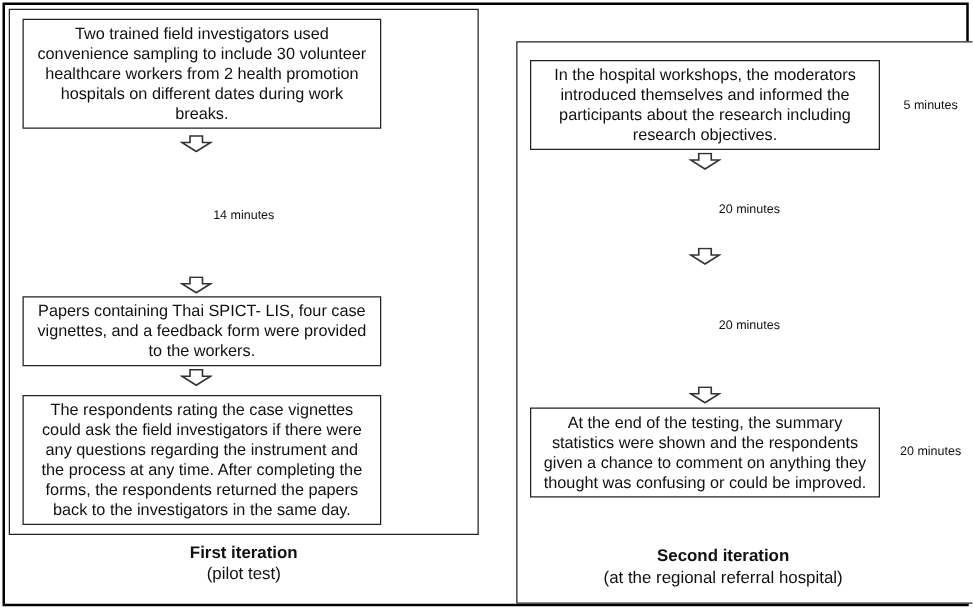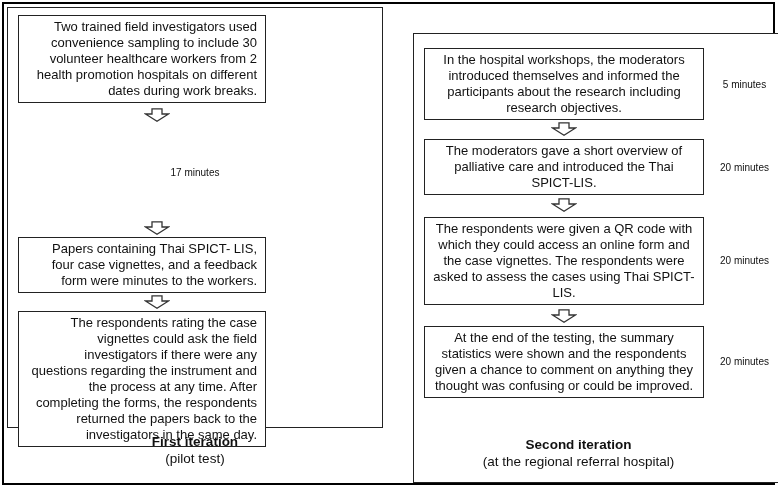--- a/index.html
+++ b/index.html
@@ -33,21 +33,21 @@
     border: 1.6px solid #222222;
     background: #ffffff;
     display: flex;
     align-items: center;
     justify-content: center;
     text-align: center;
     font-size: 13px;
     line-height: 16px;
     padding: 3px 8px;
   }
-  .panel-left  .step-box { width: 248px; text-align: right; }
+  .panel-left  .step-box { width: 287px; }
   .panel-right .step-box { width: 280px; }
   .duration {
     flex: 1;
     text-align: center;
     font-size: 10px;
     white-space: nowrap;
   }
   .arrow-row {
     display: flex;
     justify-content: center;
@@ -83,31 +83,31 @@
       <div class="duration"></div>
     </div>
 
     <div class="arrow-row arrow-m1">
       <svg width="26" height="14" viewBox="0 0 26 14">
         <polygon points="8,0.8 18,0.8 18,6 24.5,6 13,13.2 1.5,6 8,6" fill="#ffffff" stroke="#333333" stroke-width="1.3"></polygon>
       </svg>
     </div>
 
     <div class="step-row" style="min-height:94px">
-      <div class="duration">17 minutes</div>
+      <div class="duration">14 minutes</div>
     </div>
 
     <div class="arrow-row arrow-m2">
       <svg width="26" height="14" viewBox="0 0 26 14">
         <polygon points="8,0.8 18,0.8 18,6 24.5,6 13,13.2 1.5,6 8,6" fill="#ffffff" stroke="#333333" stroke-width="1.3"></polygon>
       </svg>
     </div>
 
     <div class="step-row" style="min-height:56px">
-      <div class="step-box">Papers containing Thai SPICT- LIS, four case vignettes, and a feedback form were minutes to the workers.</div>
+      <div class="step-box">Papers containing Thai SPICT- LIS, four case vignettes, and a feedback form were provided to the workers.</div>
       <div class="duration"></div>
     </div>
 
     <div class="arrow-row arrow-m2">
       <svg width="26" height="14" viewBox="0 0 26 14">
         <polygon points="8,0.8 18,0.8 18,6 24.5,6 13,13.2 1.5,6 8,6" fill="#ffffff" stroke="#333333" stroke-width="1.3"></polygon>
       </svg>
     </div>
 
     <div class="step-row" style="min-height:113px">
@@ -124,32 +124,30 @@
       <div class="duration">5 minutes</div>
     </div>
 
     <div class="arrow-row arrow-m2">
       <svg width="26" height="14" viewBox="0 0 26 14">
         <polygon points="8,0.8 18,0.8 18,6 24.5,6 13,13.2 1.5,6 8,6" fill="#ffffff" stroke="#333333" stroke-width="1.3"></polygon>
       </svg>
     </div>
 
     <div class="step-row" style="min-height:58px">
-      <div class="step-box">The moderators gave a short overview of palliative care and introduced the Thai SPICT-LIS.</div>
       <div class="duration">20 minutes</div>
     </div>
 
     <div class="arrow-row arrow-m2">
       <svg width="26" height="14" viewBox="0 0 26 14">
         <polygon points="8,0.8 18,0.8 18,6 24.5,6 13,13.2 1.5,6 8,6" fill="#ffffff" stroke="#333333" stroke-width="1.3"></polygon>
       </svg>
     </div>
 
     <div class="step-row" style="min-height:93px">
-      <div class="step-box">The respondents were given a QR code with which they could access an online form and the case vignettes. The respondents were asked to assess the cases using Thai SPICT-LIS.</div>
       <div class="duration">20 minutes</div>
     </div>
 
     <div class="arrow-row arrow-m2">
       <svg width="26" height="14" viewBox="0 0 26 14">
         <polygon points="8,0.8 18,0.8 18,6 24.5,6 13,13.2 1.5,6 8,6" fill="#ffffff" stroke="#333333" stroke-width="1.3"></polygon>
       </svg>
     </div>
 
     <div class="step-row" style="min-height:73px">

